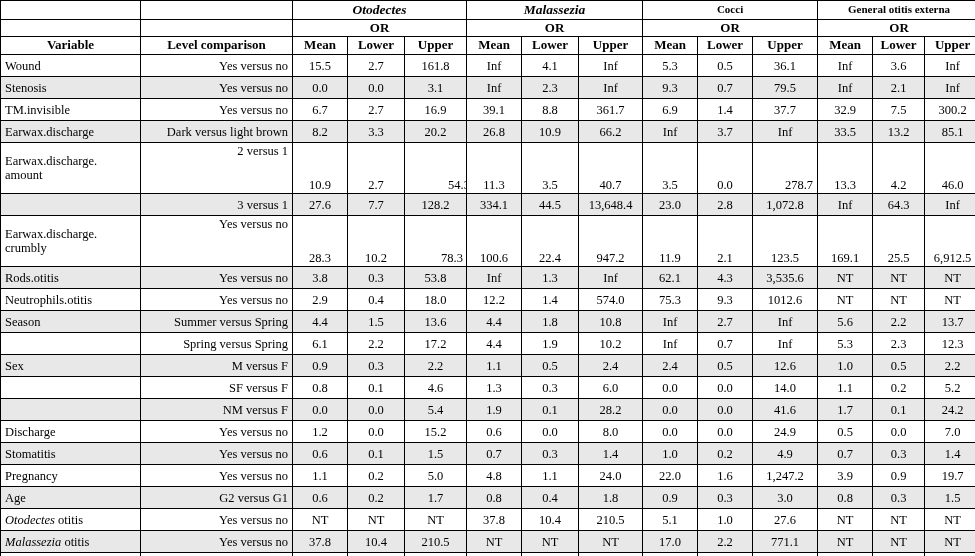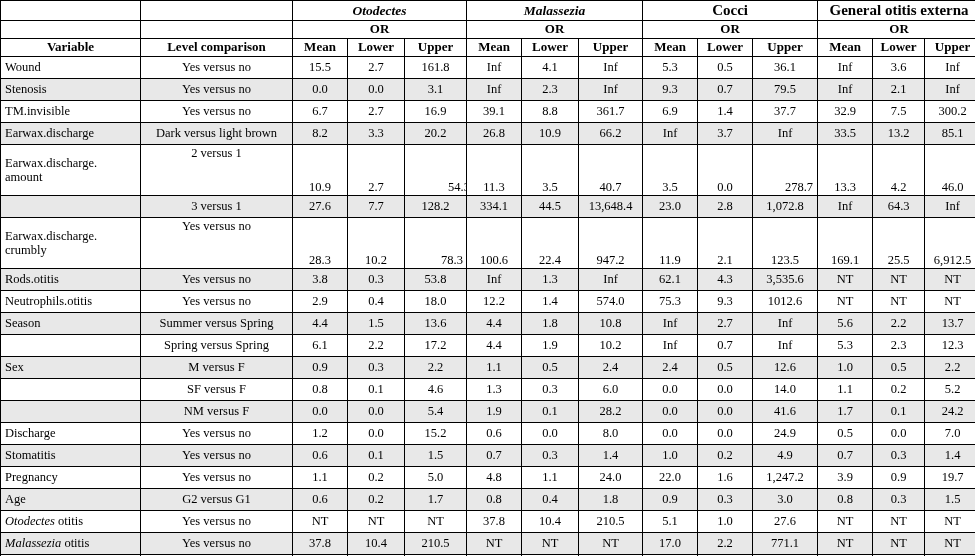--- a/index.html
+++ b/index.html
@@ -41,21 +41,21 @@
     background: #ffffff;
   }
   .grp-head {
     font-style: italic;
     font-weight: bold;
     font-size: 13.5px;
   }
   .grp-head-plain {
     font-style: normal;
     font-weight: bold;
-    font-size: 15px;
+    font-size: 11px;
   }
   .or-head {
     font-weight: bold;
     font-size: 13px;
   }
   .colhead {
     font-weight: bold;
     font-size: 13px;
   }
   .blank-head {
@@ -63,21 +63,21 @@
     border-top: 1px solid #000;
     border-right: 1px solid #000;
     border-bottom: 1px solid #000;
   }
   
   td.var {
     text-align: left;
     padding-left: 5px;
   }
   td.lvl {
-    text-align: center;
+    text-align: right;
     padding-left: 5px;
   }
   td.num {
     text-align: center;
   }
   tbody tr.shaded td {
     background: #e8e8e8;
   }
   tbody tr td {
     height: 19px;

